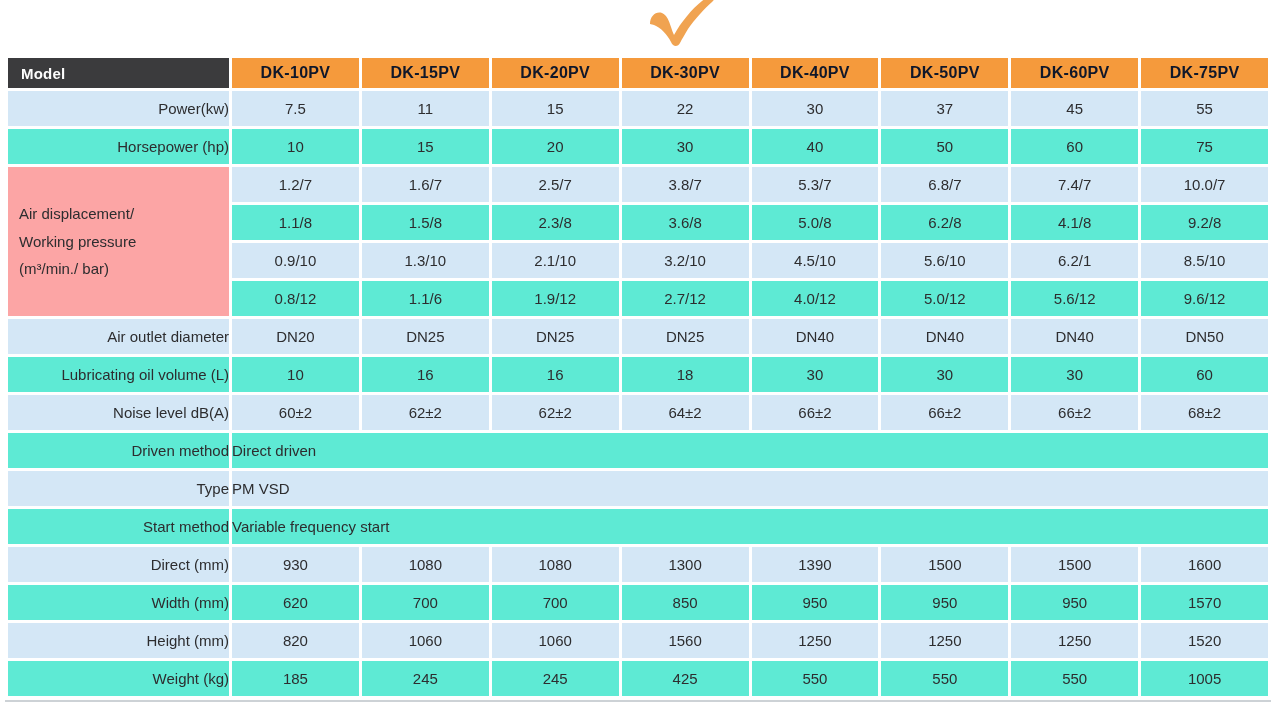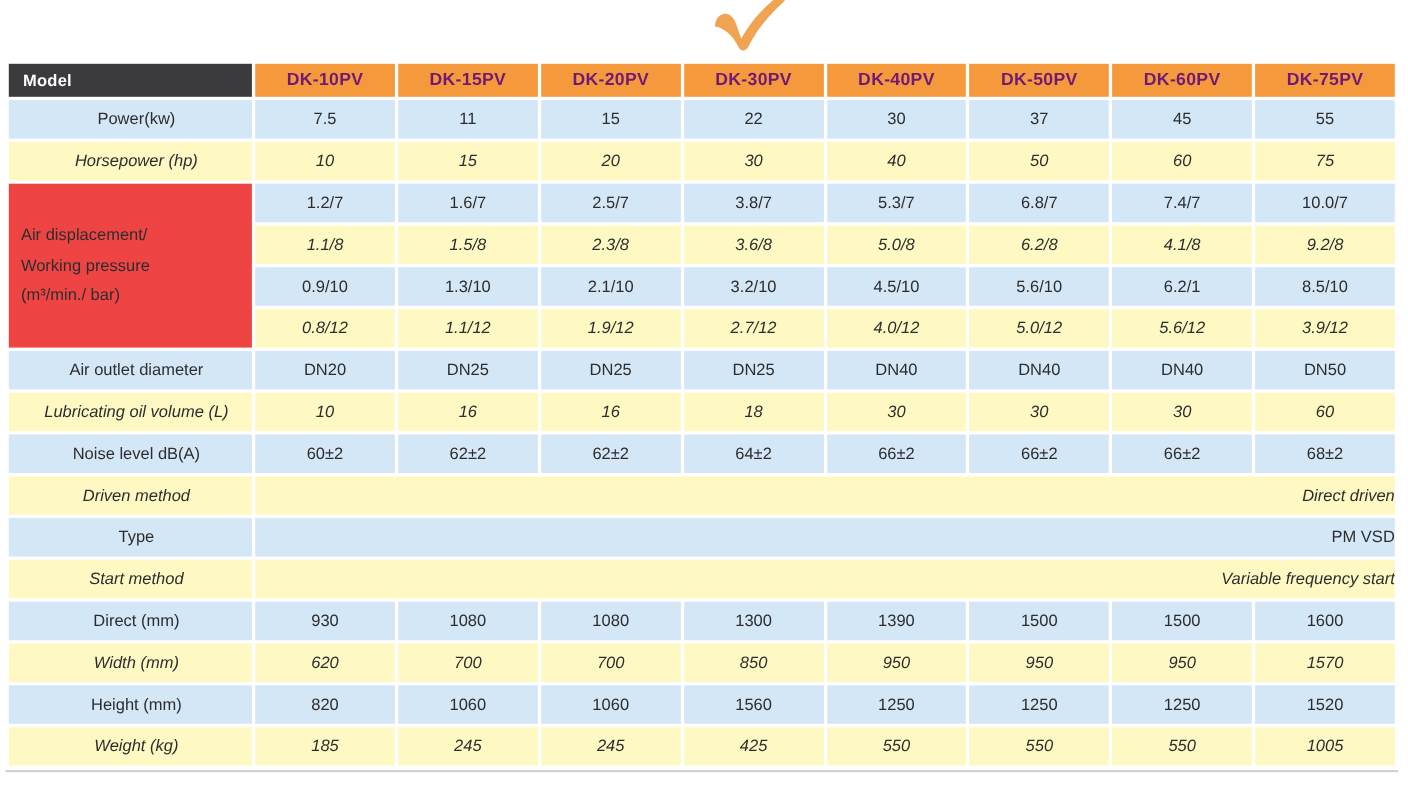--- a/index.html
+++ b/index.html
@@ -16,32 +16,32 @@
   table.spec{
     border-collapse:separate;border-spacing:3px;width:100%;table-layout:fixed;
   }
   col.label-col{width:221px;}
   th,td{padding:0;margin:0;overflow:hidden;}
   th.model{
     background:#3b3b3d;color:#fdfdfd;text-align:left;padding-left:13px;
     font-size:15px;font-weight:bold;height:18px;letter-spacing:.2px;
   }
   th.model-col{
-    background:#f59a3c;color:#701a75;text-align:center;
+    background:#f59a3c;color:#0f172a;text-align:center;
     font-size:16px;font-weight:bold;height:30px;letter-spacing:.3px;
   }
   td{height:35px;font-size:15px;color:#2d2d2f;text-align:center;vertical-align:middle;}
-  td.label{text-align:center;padding-left:11px;}
+  td.label{text-align:right;padding-left:11px;}
   td.blue{background:#d4e7f6;}
-  td.white{background:#fef9c3;font-style:italic;}
+  td.white{background:#5eead4;}
   td.group-label{
-    background:#ef4444;vertical-align:middle;line-height:1.85;padding-left:11px;
+    background:#fca5a5;vertical-align:middle;line-height:1.85;padding-left:11px;
     text-align:left;
   }
-  td.merged{text-align:right;}
+  td.merged{text-align:left;}
 </style>
 </head>
 <body>
 
 <div class="check-wrap">
   <svg width="80" height="56" viewBox="0 0 80 56" aria-hidden="true">
     <path d="M8,30 C8,22 14,17 20,19 C25,21 27,27 29,33 C30,36 31,39 32,41
              C39,28 50,15 60,7 C64,4 70,0.5 73,1.5 C74,2.5 73,5 70,8
              C62,15 53,25 46,35 C43,40 40,45 38,49 C36,53 31,53 29,48
              C25,40 19,34 12,31 C9,30 8,30 8,30 Z" fill="#f0a351"></path>
@@ -129,27 +129,27 @@
           <td class="blue">1.3/10</td>
           <td class="blue">2.1/10</td>
           <td class="blue">3.2/10</td>
           <td class="blue">4.5/10</td>
           <td class="blue">5.6/10</td>
           <td class="blue">6.2/1</td>
           <td class="blue">8.5/10</td>
         </tr>
         <tr>
           <td class="white">0.8/12</td>
-          <td class="white">1.1/12</td>
+          <td class="white">1.1/6</td>
           <td class="white">1.9/12</td>
           <td class="white">2.7/12</td>
           <td class="white">4.0/12</td>
           <td class="white">5.0/12</td>
           <td class="white">5.6/12</td>
-          <td class="white">3.9/12</td>
+          <td class="white">9.6/12</td>
         </tr>
         <tr>
           <td class="label blue">Air outlet diameter</td>
           <td class="blue">DN20</td>
           <td class="blue">DN25</td>
           <td class="blue">DN25</td>
           <td class="blue">DN25</td>
           <td class="blue">DN40</td>
           <td class="blue">DN40</td>
           <td class="blue">DN40</td>

